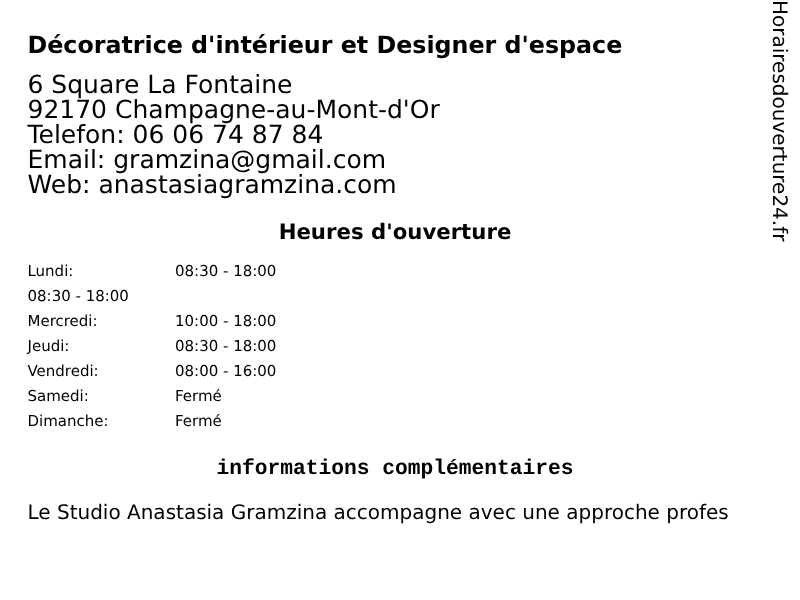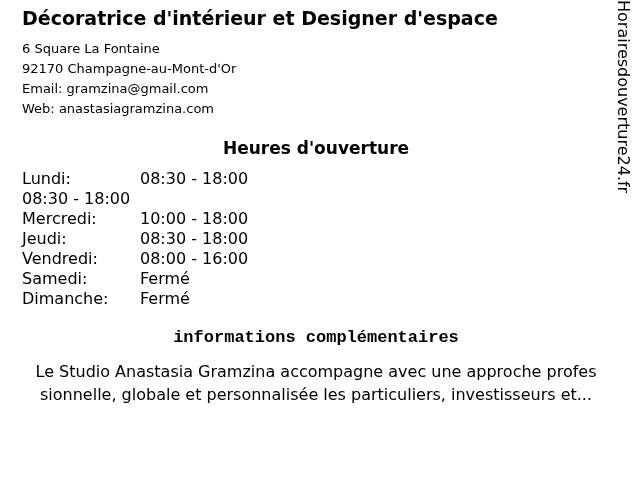--- a/index.html
+++ b/index.html
@@ -9,51 +9,51 @@
   body {
     width: 640px;
     height: 480px;
     background: #ffffff;
     color: #000000;
     font-family: "DejaVu Sans", sans-serif;
     overflow: hidden;
     position: relative;
   }
   .content {
-    padding: 6px 30px 0 22px;
+    padding: 24px 30px 0 22px;
   }
   .page-title {
     font-size: 19px;
     font-weight: bold;
     line-height: 24px;
     margin: 0;
     white-space: nowrap;
   }
   .contact-block {
     margin-top: 9px;
-    font-size: 13px;
+    font-size: 20px;
     line-height: 20px;
   }
   .contact-line {
     white-space: nowrap;
   }
   .section-heading {
     font-size: 17px;
     font-weight: bold;
     line-height: 22px;
     margin: 0;
     white-space: nowrap;
     text-align: center;
   }
   .hours-heading {
     margin-top: 18px;
   }
   .hours-table {
     margin-top: 10px;
-    font-size: 16px;
+    font-size: 12px;
     line-height: 20px;
   }
   .hours-row {
     display: flex;
   }
   .hours-day {
     width: 118px;
     flex: 0 0 118px;
     white-space: nowrap;
   }
@@ -61,21 +61,20 @@
     white-space: nowrap;
   }
   .info-heading {
     margin-top: 18px;
     font-family: Liberation Mono, monospace;
   }
   .info-paragraph {
     margin-top: 11px;
     font-size: 16px;
     line-height: 23px;
-    text-align: center;
   }
   .info-line {
     white-space: nowrap;
   }
   .watermark {
     position: absolute;
     top: 0;
     right: 9px;
     height: 480px;
     display: flex;
@@ -90,20 +89,21 @@
 </head>
 <body>
 
 <div class="content">
 
   <h1 class="page-title">Décoratrice d'intérieur et Designer d'espace</h1>
 
   <div class="contact-block">
     <div class="contact-line">6 Square La Fontaine</div>
     <div class="contact-line">92170 Champagne-au-Mont-d'Or</div>
+    <div class="contact-line"><span>Telefon:</span> <span>06 06 74 87 84</span></div>
     <div class="contact-line"><span>Email:</span> <span>gramzina@gmail.com</span></div>
     <div class="contact-line"><span>Web:</span> <span>anastasiagramzina.com</span></div>
   </div>
 
   <h2 class="section-heading hours-heading">Heures d'ouverture</h2>
 
   <div class="hours-table">
     <div class="hours-row">
       <span class="hours-day">Lundi:</span>
       <span class="hours-time">08:30 - 18:00</span>
@@ -130,18 +130,17 @@
     <div class="hours-row">
       <span class="hours-day">Dimanche:</span>
       <span class="hours-time">Fermé</span>
     </div>
   </div>
 
   <h2 class="section-heading info-heading">informations complémentaires</h2>
 
   <div class="info-paragraph">
     <div class="info-line">Le Studio Anastasia Gramzina accompagne avec une approche profes</div>
-    <div class="info-line">sionnelle, globale et personnalisée les particuliers, investisseurs et...</div>
   </div>
 
 </div>
 
 <div class="watermark">Horairesdouverture24.fr</div>
 
 </body></html>

